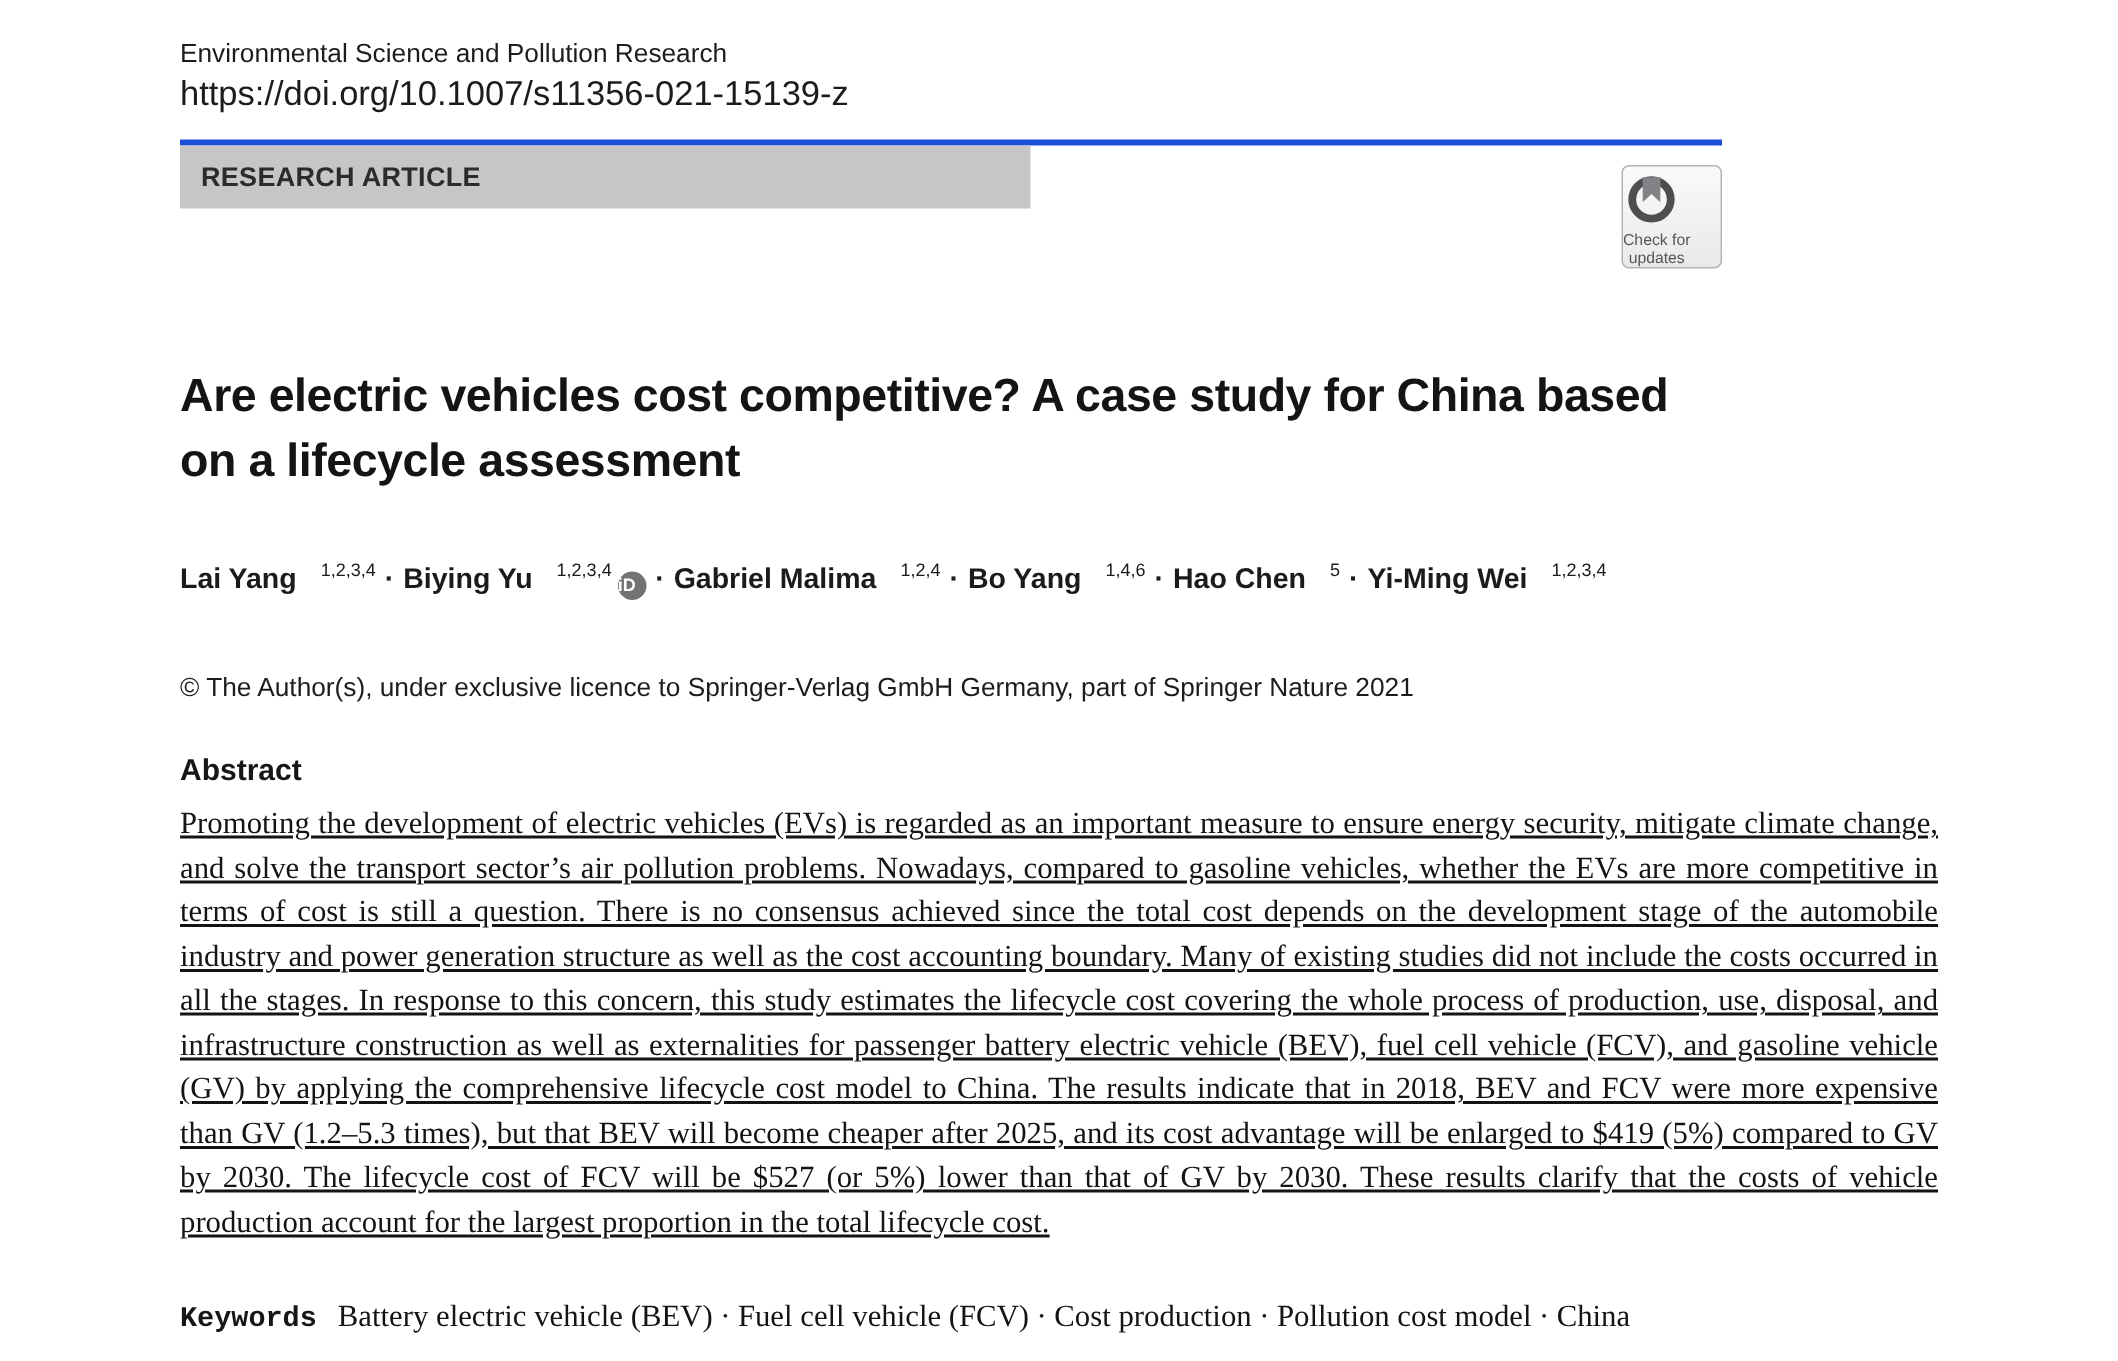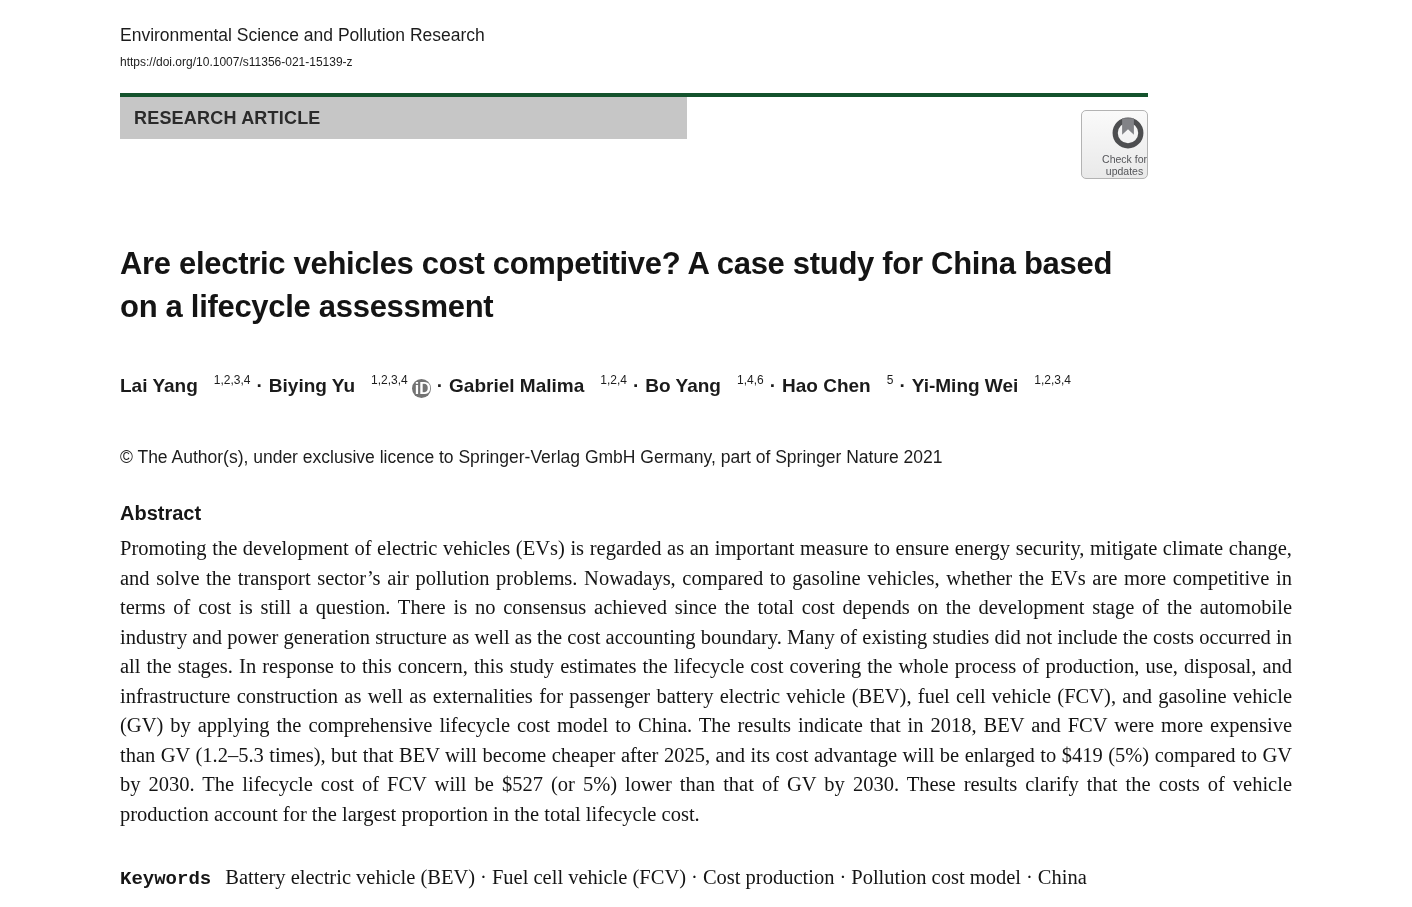--- a/index.html
+++ b/index.html
@@ -12,48 +12,48 @@
   }
   .page { padding: 0 120px; position: relative; width: 1268px; }
 
   
   .journal-name {
     margin-top: 22px;
     font-size: 17.5px; line-height: 27px;
     color: #1c1c1c;
   }
   .doi {
-    font-size: 12px; line-height: 27px;
+    font-size: 23px; line-height: 27px;
     color: #1c1c1c; text-decoration: none; display: inline-block;
   }
 
   
   .rule-row {
     margin-top: 17px;
-    border-top: 4px solid #14532d;
+    border-top: 4px solid #1d4ed8;
     position: relative;
     height: 42px;
   }
   .type-band {
     width: 567px; height: 42px;
     background: #c6c6c6;
     display: flex; align-items: center;
     padding-left: 14px;
   }
   .type-band span {
     font-weight: bold; font-size: 18px; color: #2b2b2b;
     letter-spacing: 0.2px;
   }
   .update-badge {
     position: absolute; right: 0; top: 13px;
     width: 67px; height: 69px;
     background: linear-gradient(#fafafa, #e9e9e9);
     border: 1px solid #b3b3b3;
     border-radius: 5px;
-    display: flex; flex-direction: column; align-items: flex-end;
+    display: flex; flex-direction: column; align-items: flex-start;
     cursor: pointer;
   }
   .update-badge svg { margin-top: 2px; }
   .badge-label {
     font-size: 10.5px; line-height: 11.5px; color: #55565a;
     text-align: center; margin-top: -1px;
   }
   .badge-label span { display: block; }
 
   
@@ -73,22 +73,22 @@
   }
   .authors sup {
     font-size: 12px; font-weight: normal;
     position: relative; top: -1px; margin-left: 16px;
     letter-spacing: 0;
   }
   .author-sep { margin: 0 6px; }
   .orcid {
     display: inline-block; width: 19px; height: 19px;
     background: #737373; border-radius: 50%;
-    color: #ffffff; font-size: 16px; font-weight: bold;
-    text-align: right; line-height: 19px;
+    color: #ffffff; font-size: 12px; font-weight: bold;
+    text-align: left; line-height: 19px;
     vertical-align: -2px; margin-left: 4px;
     cursor: pointer;
   }
 
   
   .meta-block { margin-top: 47px; }
   .meta-block div {
     font-size: 17.5px; line-height: 23px; color: #1c1c1c;
   }
 
@@ -97,20 +97,21 @@
     margin-top: 33px;
     font-size: 20px; font-weight: bold; color: #161616;
   }
   .abstract-text {
     margin-top: 9px;
     font-family: "Liberation Serif", serif;
     font-size: 20.5px; line-height: 29.5px;
     text-align: justify;
     color: #141414;
     width: 1172px;
+    text-decoration: underline;
   }
 
   
   .keywords {
     margin-top: 37px;
     font-size: 20.5px;
     font-family: "Liberation Serif", serif;
     color: #141414;
   }
   .keywords .kw-label {

